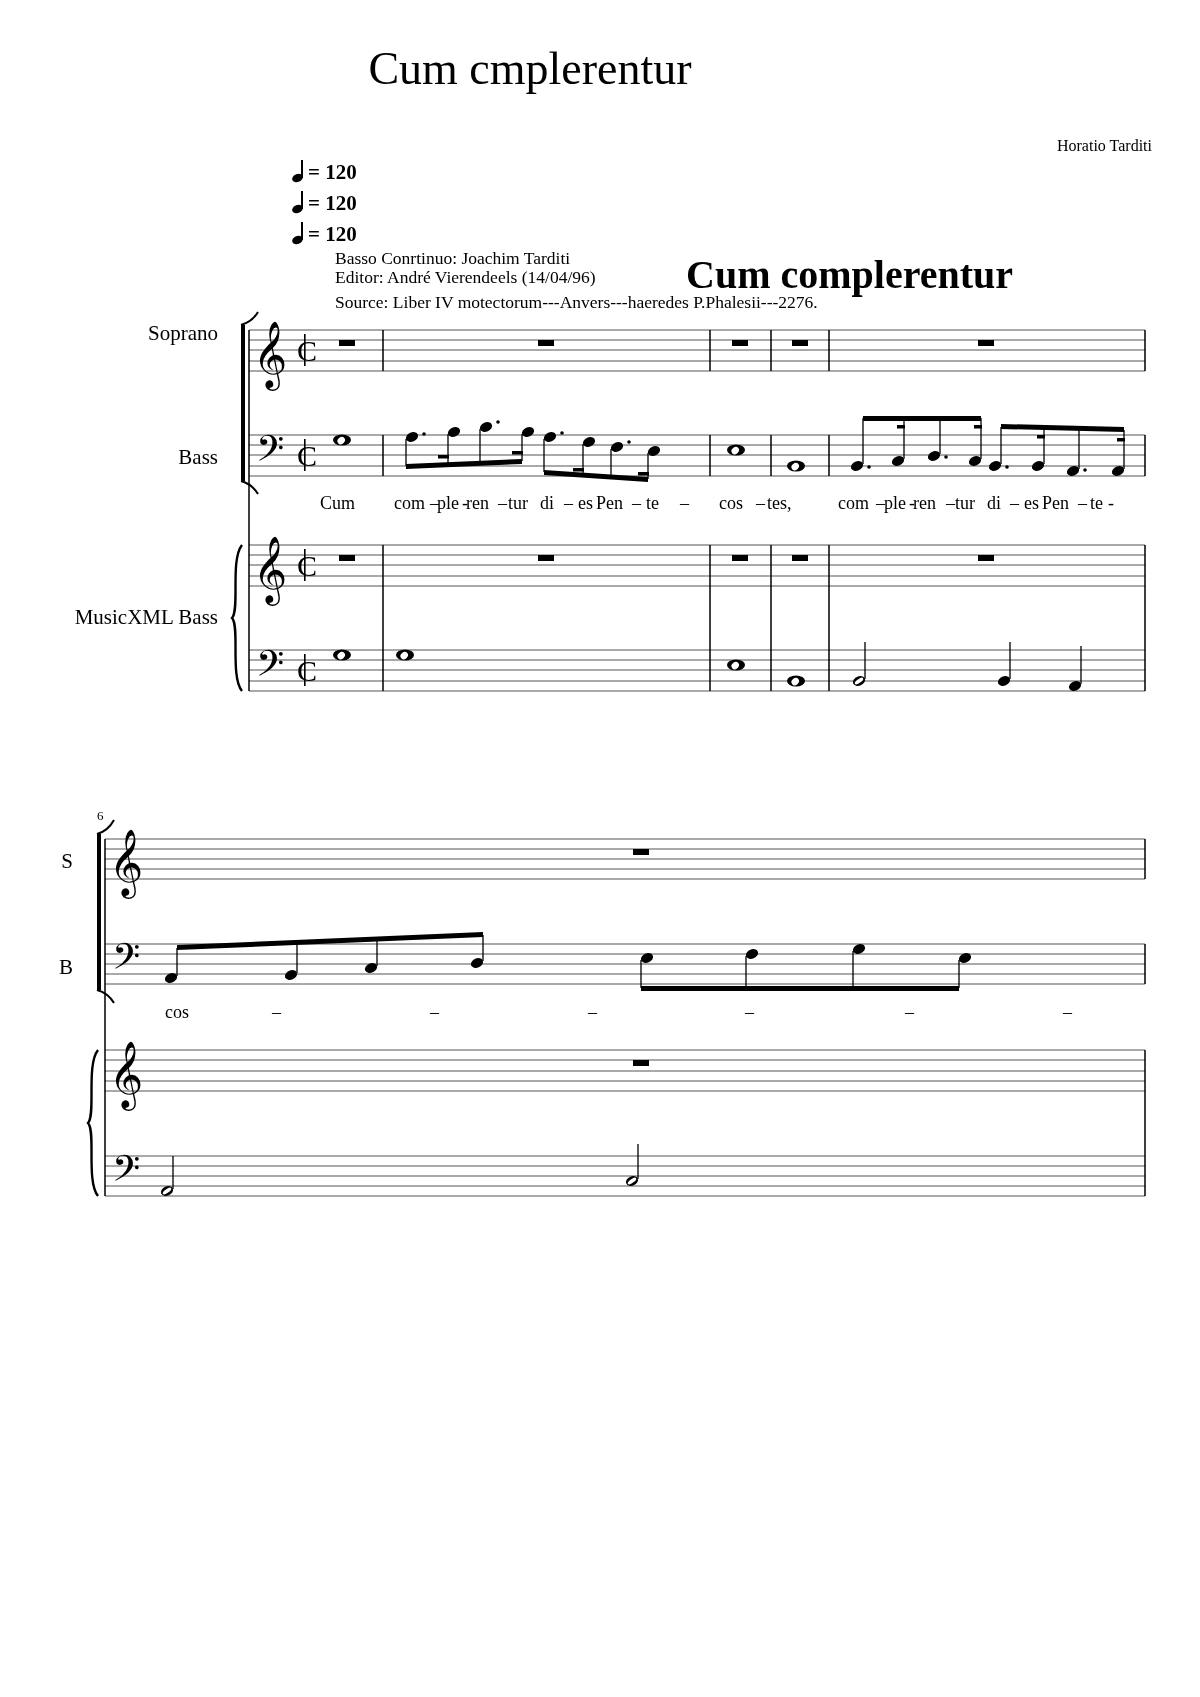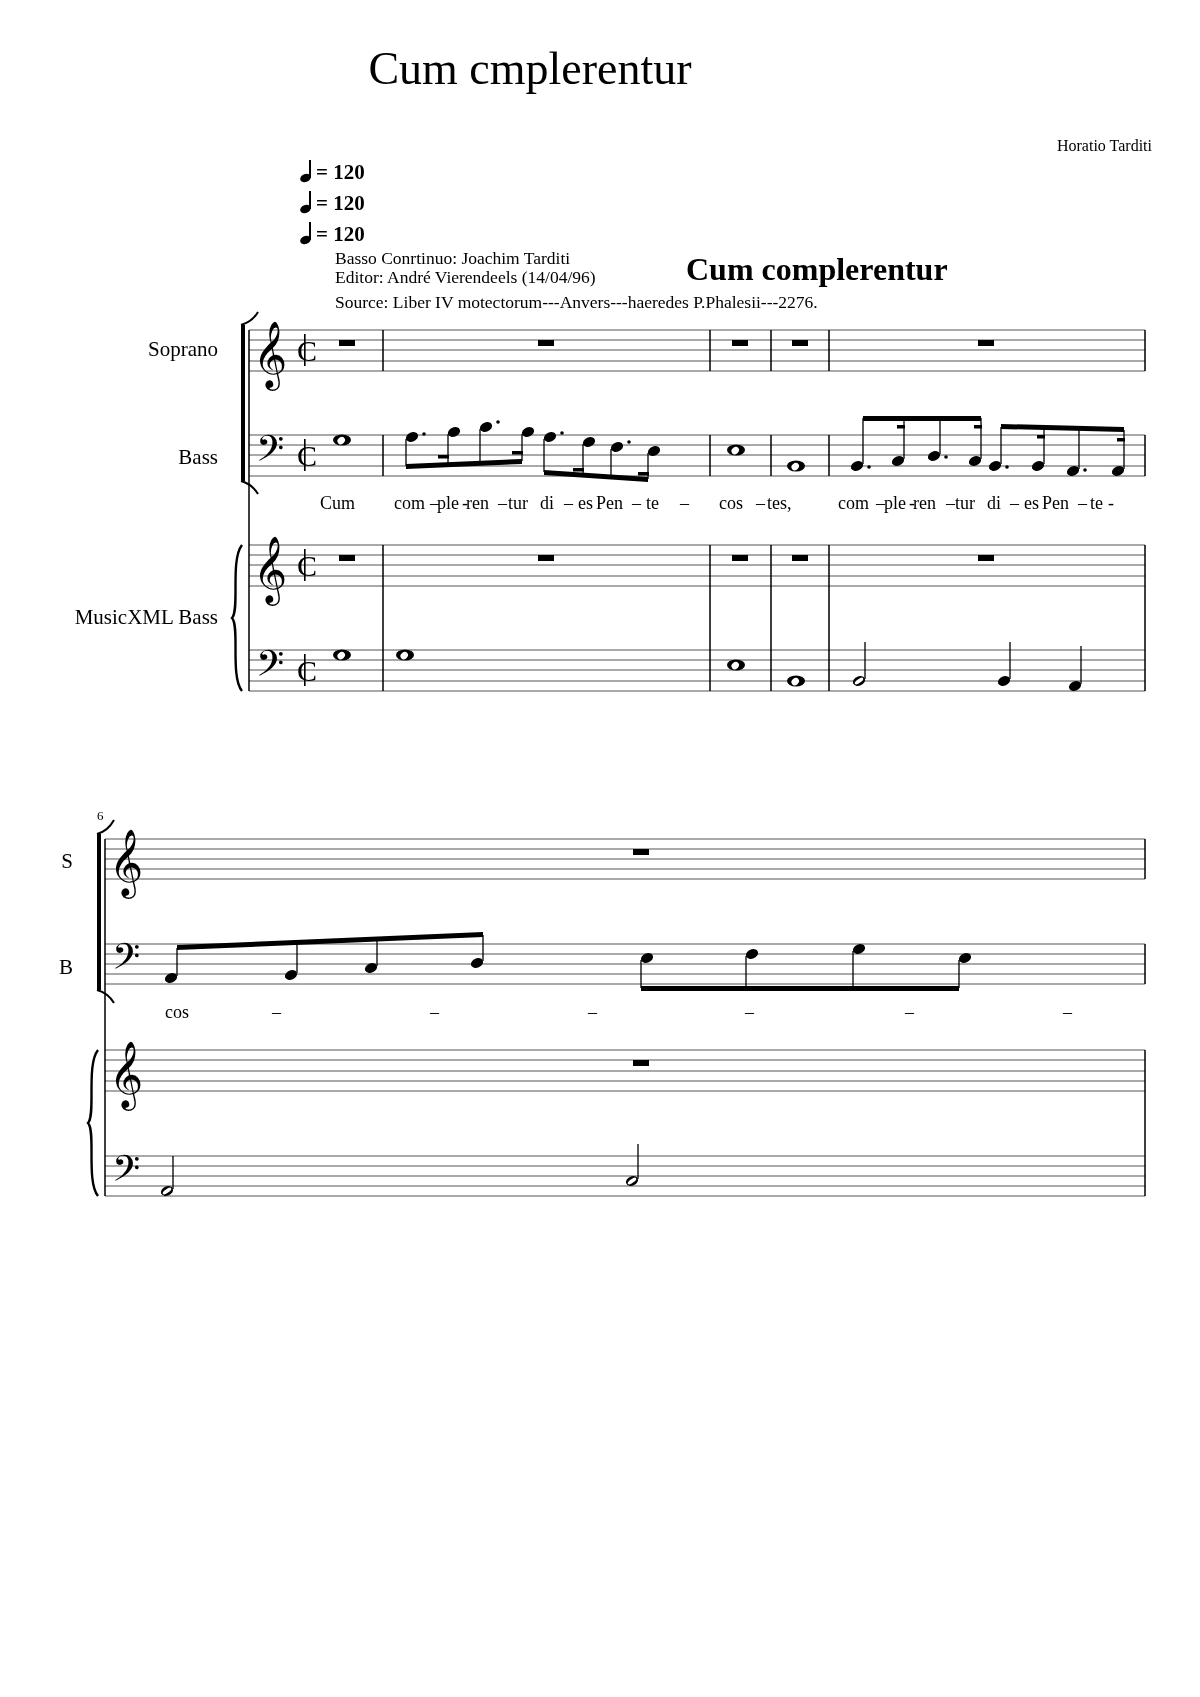--- a/index.html
+++ b/index.html
@@ -1,25 +1,25 @@
 <!DOCTYPE html>
 <html><head>
 <meta charset="utf-8">
 <style>
   html, body { margin: 0; padding: 0; background: #ffffff; }
   body { width: 1200px; height: 1697px; position: relative; overflow: hidden; font-family: "Liberation Serif", serif; color: #000; }
   .abs { position: absolute; white-space: nowrap; }
   .title { left: 0; width: 1060px; top: 42px; text-align: center; font-size: 46px; }
   .composer { right: 48px; top: 137px; font-size: 16px; }
-  .tempo { left: 300px; font-size: 21px; font-weight: bold; }
+  .tempo { left: 292px; font-size: 21px; font-weight: bold; }
   .tempo .note { display: inline-block; position: relative; width: 12px; height: 22px; vertical-align: -3px; margin-right: 4px; }
   .tempo .note .head { position: absolute; left: 0; bottom: 0; width: 11px; height: 8px; background: #000; border-radius: 50%; transform: rotate(-20deg); }
   .tempo .note .stem { position: absolute; left: 9px; bottom: 4px; width: 1.6px; height: 18px; background: #000; }
   .credit { left: 335px; font-size: 17.5px; line-height: 19px; }
-  .subtitle { left: 686px; top: 251px; font-size: 32px; font-weight: bold; }
+  .subtitle { left: 686px; top: 251px; font-size: 40px; font-weight: bold; }
   .inst { font-size: 21px; text-align: right; }
   .lyric { font-size: 18px; }
   .measnum { font-size: 13px; }
   svg.score { position: absolute; left: 0; top: 0; }
 </style>
 </head>
 <body>
 
 <div class="abs title">Cum cmplerentur</div>
 <div class="abs composer">Horatio Tarditi</div>
@@ -32,21 +32,21 @@
 </div>
 <div class="abs tempo" style="top:222px">
   <span class="note"><span class="head"></span><span class="stem"></span></span><span>= 120</span>
 </div>
 
 <div class="abs credit" style="top:249px">Basso Conrtinuo: Joachim Tarditi</div>
 <div class="abs credit" style="top:268px">Editor: André Vierendeels (14/04/96)</div>
 <div class="abs credit" style="top:293px">Source: Liber IV motectorum---Anvers---haeredes P.Phalesii---2276.</div>
 <div class="abs subtitle">Cum complerentur</div>
 
-<div class="abs inst" style="left:100px;width:118px;top:337px">Soprano</div>
+<div class="abs inst" style="left:100px;width:118px;top:321px">Soprano</div>
 <div class="abs inst" style="left:100px;width:118px;top:445px">Bass</div>
 <div class="abs inst" style="left:20px;width:198px;top:605px">MusicXML Bass</div>
 
 <div class="abs inst" style="left:40px;width:33px;top:849px">S</div>
 <div class="abs inst" style="left:40px;width:33px;top:955px">B</div>
 <div class="abs measnum" style="left:97px;top:808px">6</div>
 
 <div id="lyrics-1">
     <div class="abs lyric" style="left: 320px; top: 493px;">Cum</div>
     <div class="abs lyric" style="left: 394px; top: 493px;">com</div>

